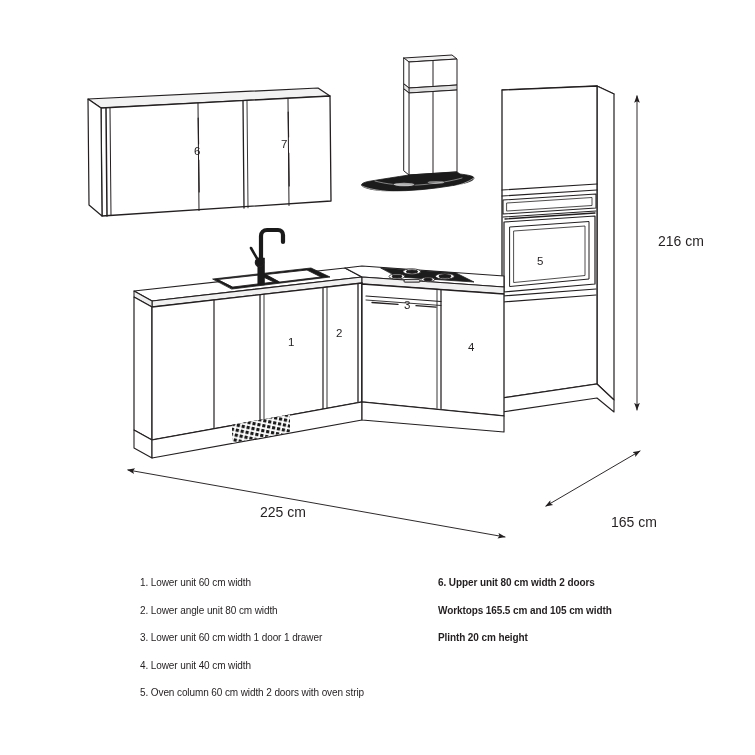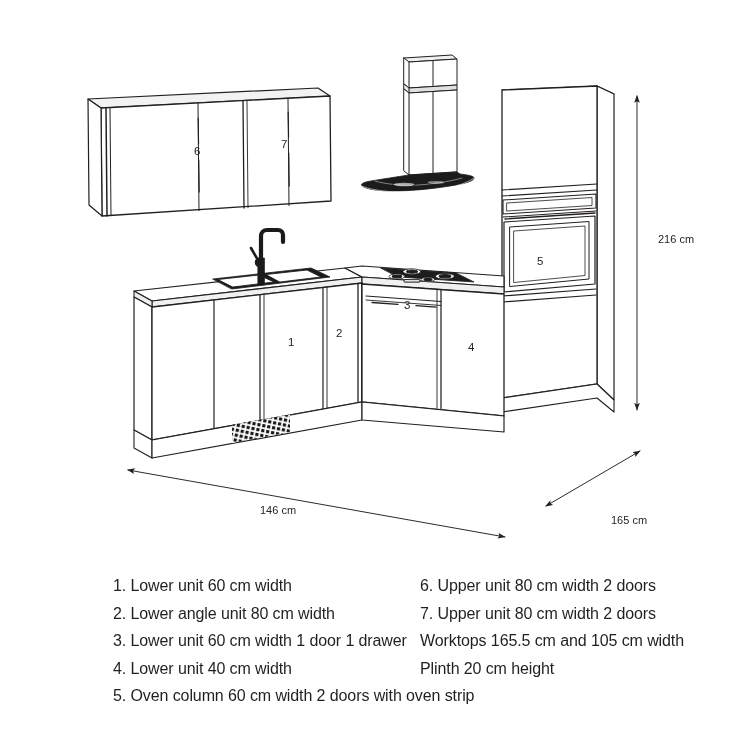--- a/index.html
+++ b/index.html
@@ -34,32 +34,33 @@
     left: 0;
     top: 578px;
     width: 755px;
     height: 130px;
   }
   .legend-col {
     position: absolute;
     top: 0;
   }
   .legend-col.left { left: 113px; width: 320px; }
-  .legend-col.right { left: 420px; width: 300px; }
+  .legend-col.right { left: 411px; width: 300px; font-weight: bold; }
   .legend-item {
-    font-size: 16px;
+    font-size: 10px;
     line-height: 1;
     color: #231f20;
     height: 27.5px;
     letter-spacing: -0.1px;
     white-space: nowrap;
+    margin-left: 27px;
   }
   .dim-label {
     position: absolute;
-    font-size: 11px;
+    font-size: 14px;
     color: #231f20;
     white-space: nowrap;
     letter-spacing: 0px;
   }
   .num-label {
     position: absolute;
     font-size: 11.5px;
     color: #231f20;
     white-space: nowrap;
   }
@@ -245,39 +246,38 @@
         <line x1="546" y1="506" x2="640" y2="451" marker-start="url(#arrStart)" marker-end="url(#arrEnd)"></line>
 
         <line x1="128" y1="470" x2="505" y2="537" marker-start="url(#arrStart)" marker-end="url(#arrEnd)"></line>
       </g>
 
     </g>
   </svg>
 
   <div class="dim-label" style="left:658px; top:233px;">216 cm</div>
   <div class="dim-label" style="left:611px; top:480px;margin-top:34px;">165 cm</div>
-  <div class="dim-label" style="left:260px; top:504px;">146 cm</div>
+  <div class="dim-label" style="left:260px; top:504px;">225 cm</div>
 
   <div class="num-label" style="left:288px; top:336px;">1</div>
   <div class="num-label" style="left:336px; top:327px;">2</div>
   <div class="num-label" style="left:404px; top:299px;">3</div>
   <div class="num-label" style="left:468px; top:341px;">4</div>
   <div class="num-label" style="left:537px; top:255px;">5</div>
   <div class="num-label" style="left:194px; top:145px;">6</div>
   <div class="num-label" style="left:281px; top:138px;">7</div>
 
   <div class="legend">
     <div class="legend-col left">
       <div class="legend-item">1. Lower unit 60 cm width</div>
       <div class="legend-item">2. Lower angle unit 80 cm width</div>
       <div class="legend-item">3. Lower unit 60 cm width 1 door 1 drawer</div>
       <div class="legend-item">4. Lower unit 40 cm width</div>
       <div class="legend-item">5. Oven column 60 cm width 2 doors with oven strip</div>
     </div>
     <div class="legend-col right">
       <div class="legend-item">6. Upper unit 80 cm width 2 doors</div>
-      <div class="legend-item">7. Upper unit 80 cm width 2 doors</div>
       <div class="legend-item">Worktops 165.5 cm and 105 cm width</div>
       <div class="legend-item">Plinth 20 cm height</div>
     </div>
   </div>
 
 </div>
 
 </body></html>

